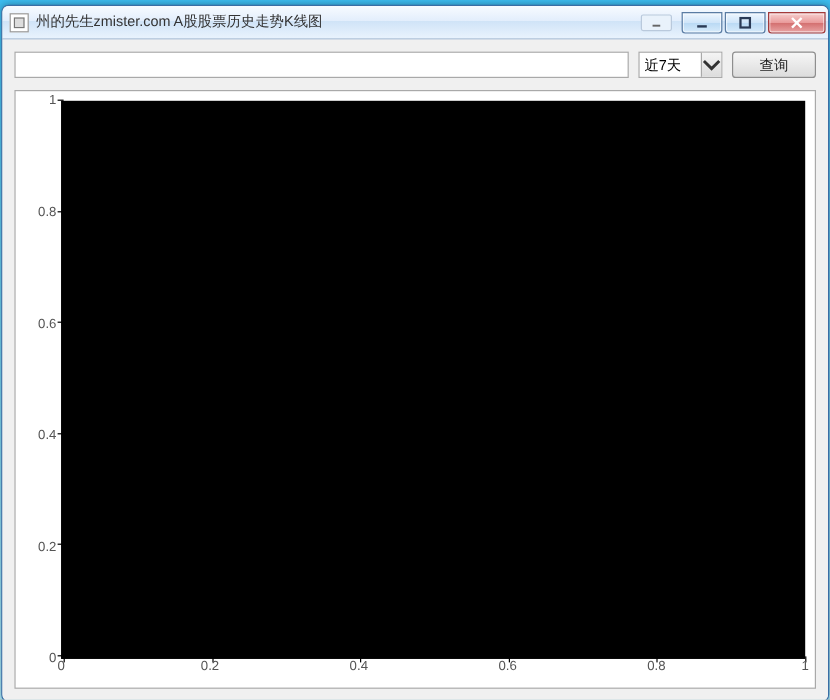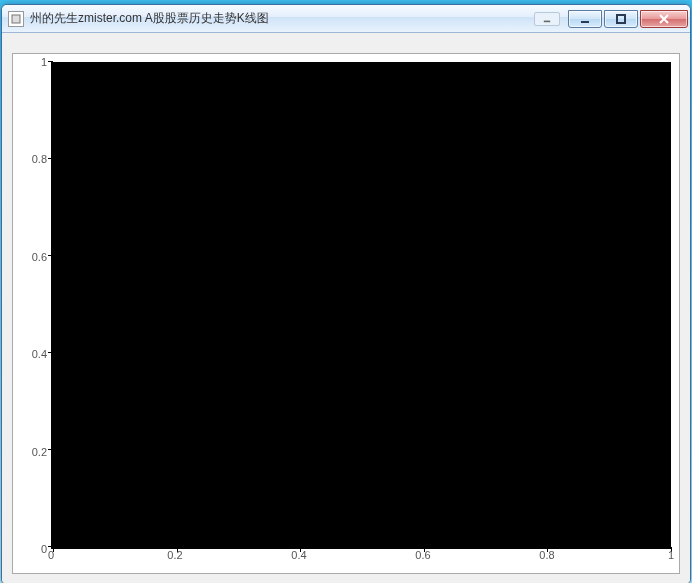--- a/index.html
+++ b/index.html
@@ -150,20 +150,34 @@
       </div>
       <div class="win-btn close">
         <svg viewBox="0 0 10 10">
             <path d="M1 1 L9 9 M9 1 L1 9" stroke="#fff" stroke-width="2"></path>
           </svg>
       </div>
     </div>
   </div>
 
   <div class="client">
+    <div class="toolbar">
+      <input class="text-input" type="text" value="" style="">
+      <div class="combo">
+        <span class="combo-text">近7天</span>
+        <span class="combo-arrow">
+          <svg viewBox="0 0 10 10">
+              <path d="M1 3 L5 7 L9 3" fill="none" stroke="#333" stroke-width="1.5"></path>
+            </svg>
+        </span>
+      </div>
+      <div class="push-btn">
+        <span>查询</span>
+      </div>
+    </div>
 
     <div class="plot-wrap">
       <div class="plot">
         <div class="ylabels" id="ylabels">
             <div class="ylabel" style="bottom: 0%;">0</div>
             <div class="ylabel" style="bottom: 20%;">0.2</div>
             <div class="ylabel" style="bottom: 40%;">0.4</div>
             <div class="ylabel" style="bottom: 60%;">0.6</div>
             <div class="ylabel" style="bottom: 80%;">0.8</div>
             <div class="ylabel" style="bottom: 100%;">1</div>

